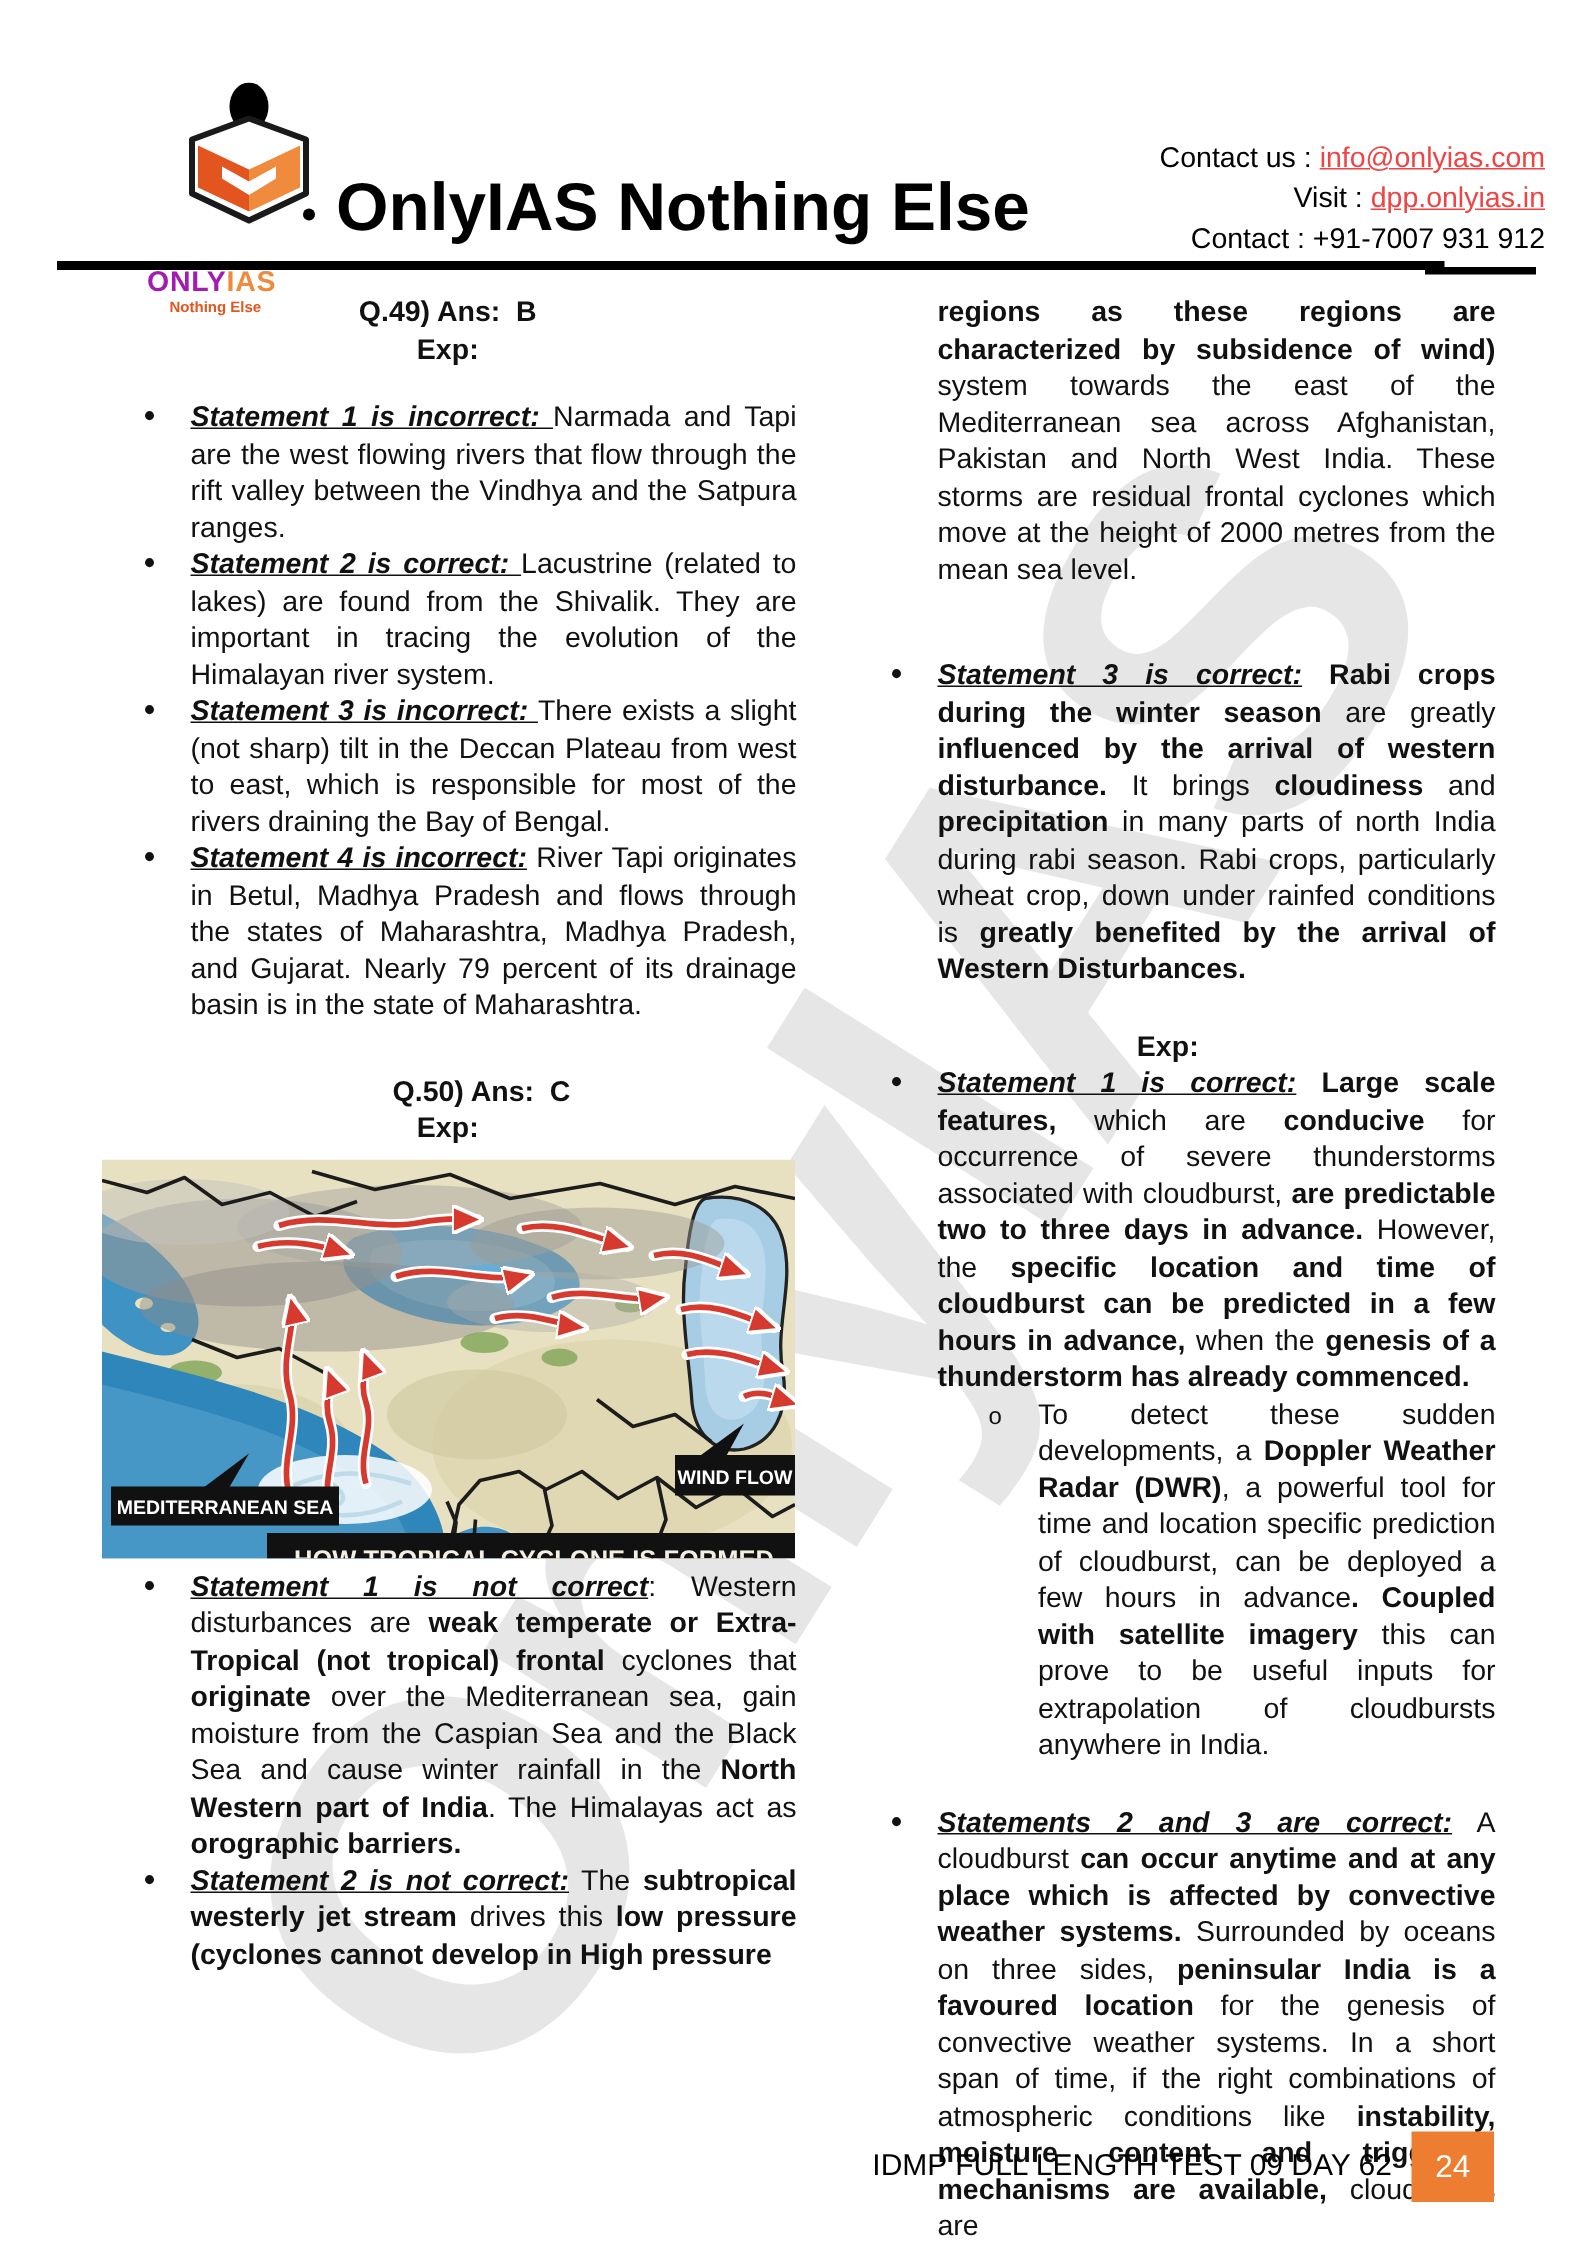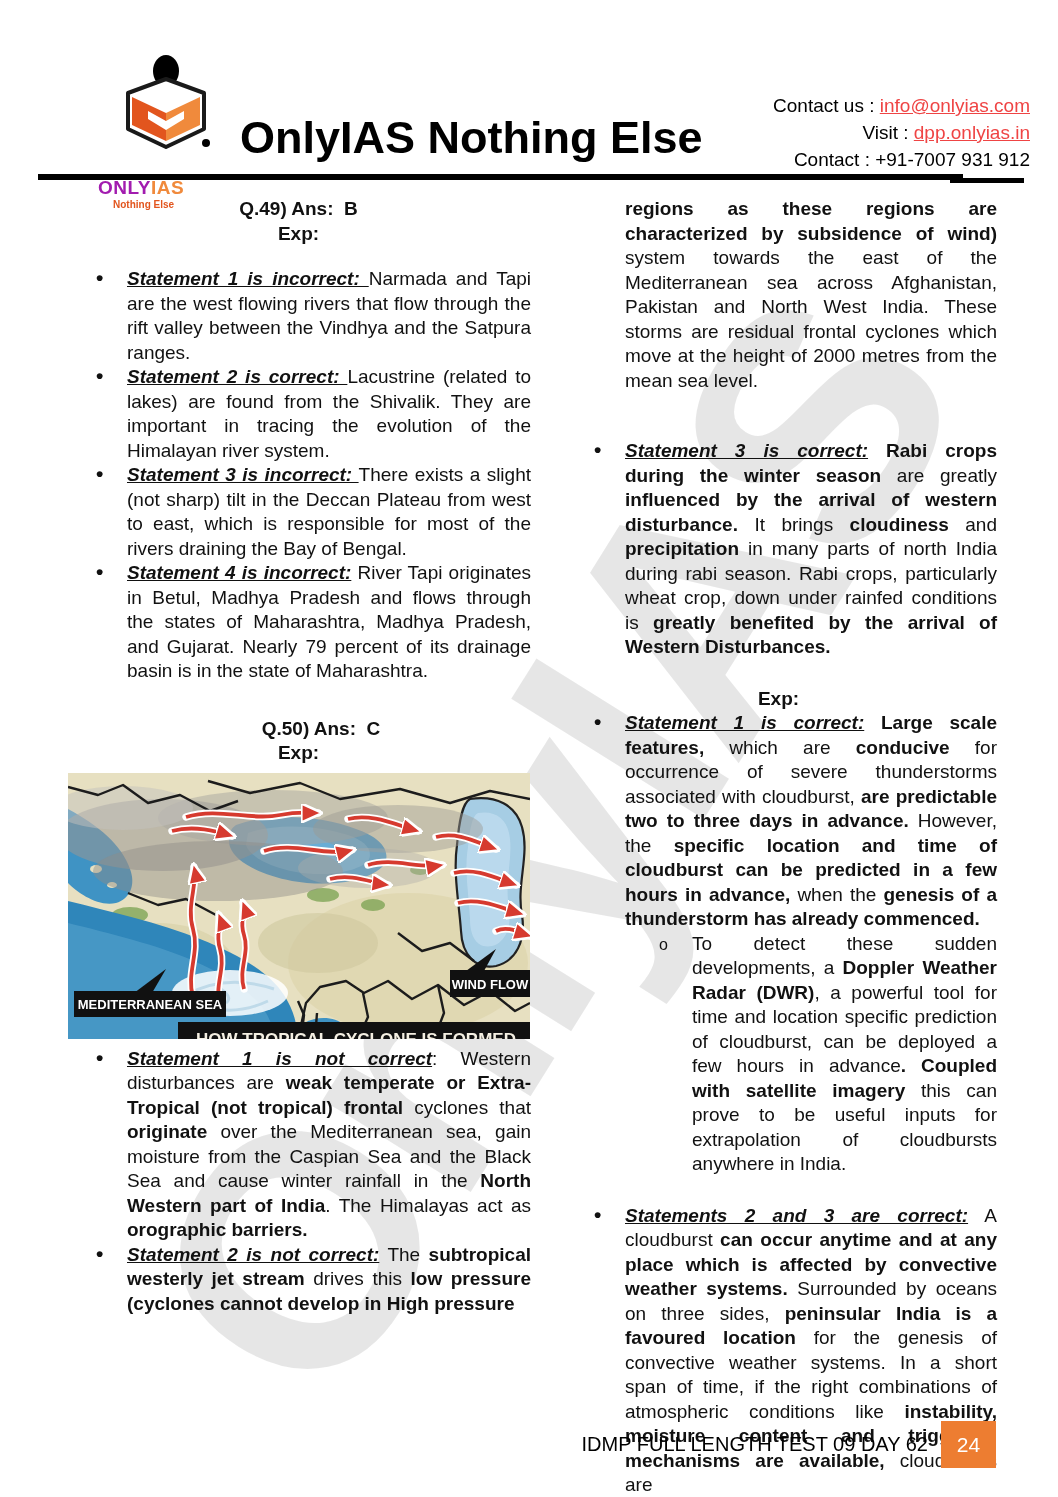--- a/index.html
+++ b/index.html
@@ -11,21 +11,21 @@
   .watermark{
     position:absolute;left:-120px;top:660px;width:1340px;text-align:center;
     font-size:330px;font-weight:700;letter-spacing:-12px;color:#cfcfcf;opacity:.5;
     transform:rotate(-58deg);transform-origin:center;white-space:nowrap;z-index:0;
     user-select:none;
   }
   
   .header{position:absolute;left:0;top:0;width:1058px;z-index:2;}
   .logo{position:absolute;left:98px;top:55px;width:140px;}
   .brand-title{
-    position:absolute;left:240px;top:112px;width:470px;
+    position:absolute;left:224px;top:112px;width:470px;
     font-size:45px;font-weight:900;letter-spacing:0px;color:#000;
   }
   .contact{position:absolute;right:28px;top:92px;width:340px;text-align:right;
     font-size:19px;line-height:27px;color:#000;}
   .contact a{color:#ef4444;text-decoration:underline;}
   .rule{position:absolute;left:38px;top:174px;width:925px;height:6px;background:#000;}
   .rule2{position:absolute;left:950px;top:178px;width:74px;height:5px;background:#000;}
   
   .col{position:absolute;top:197px;font-size:19px;line-height:24.5px;z-index:1;
     text-align:justify;}

